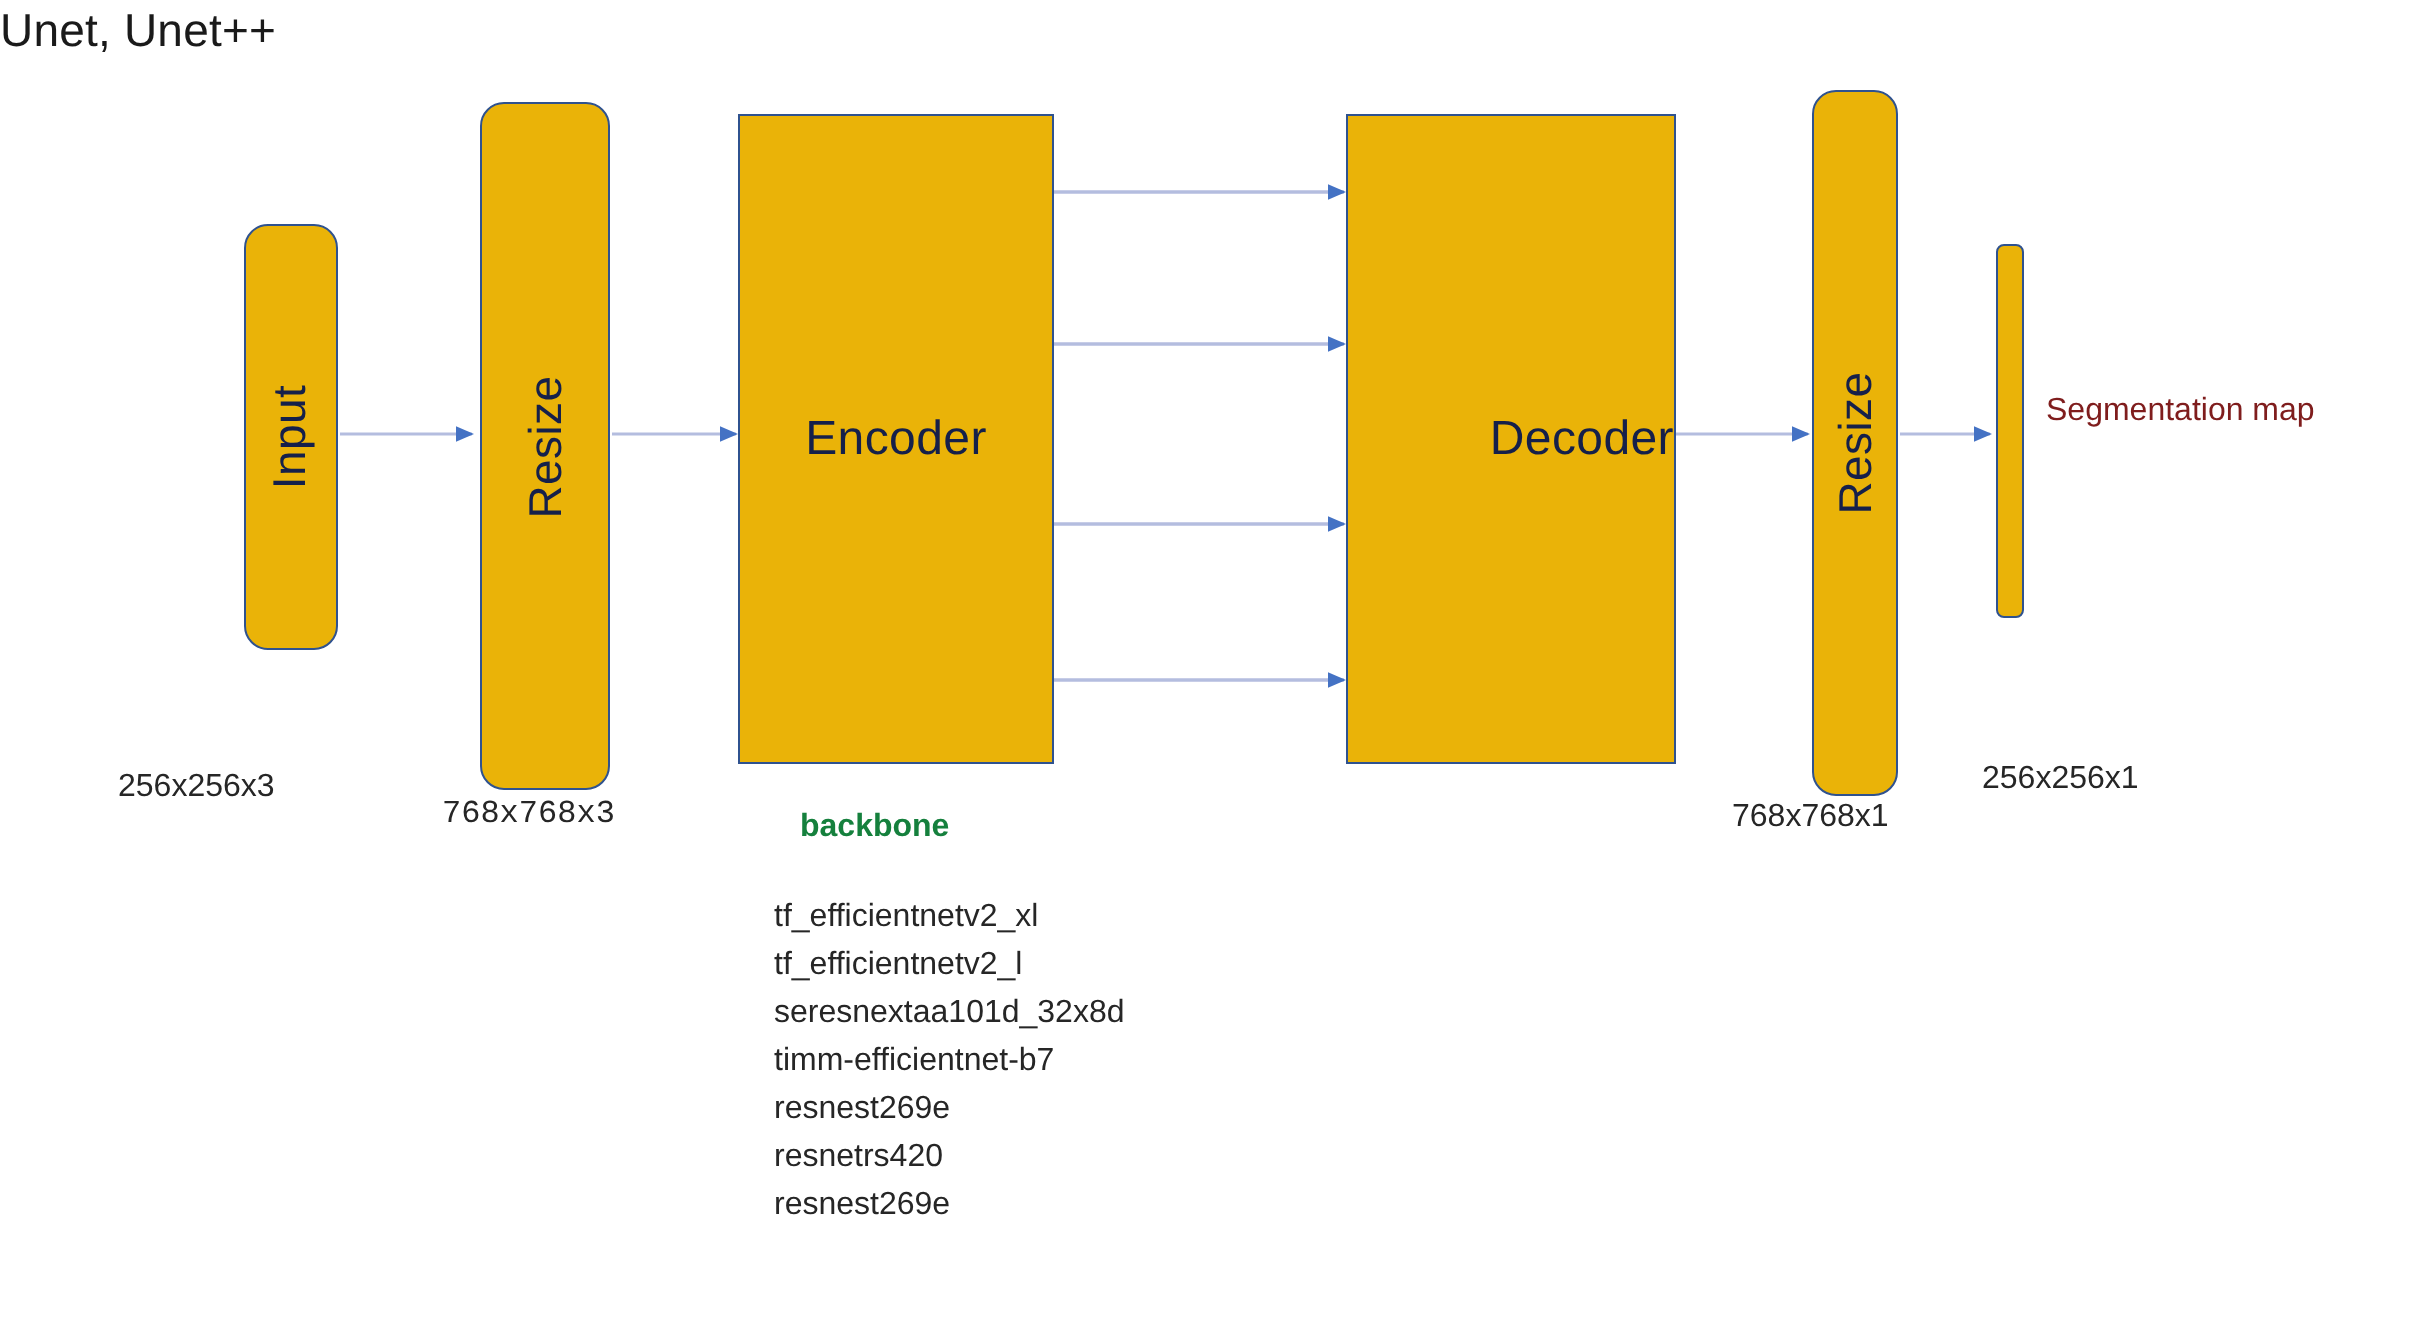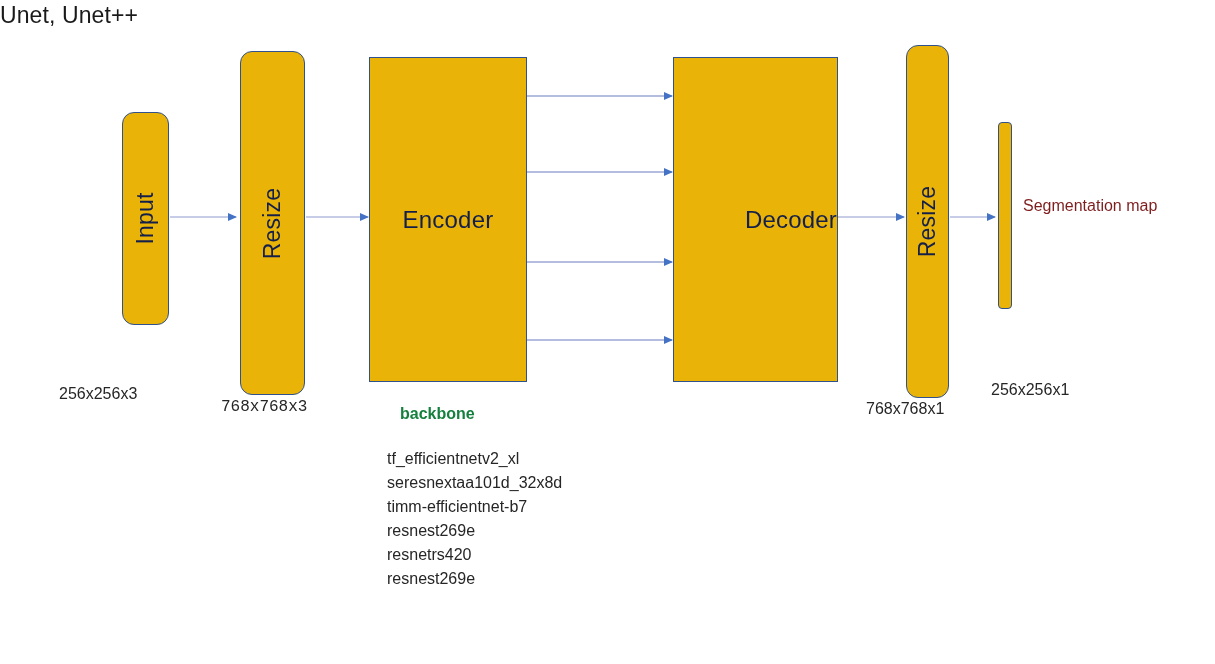--- a/index.html
+++ b/index.html
@@ -149,20 +149,21 @@
   <div class="cap" style="left:866px; top:400px;">768x768x1</div>
 
   <div class="cap" style="left:991px; top:352px;margin-top:29px;">256x256x1</div>
 
   <div class="cap big" style="left:1023px; top:197px;">Segmentation map</div>
 
   <div class="cap bold" style="left:400px; top:405px;">backbone</div>
 
   <div class="list" style="left:363px; top:447px;">
     <div>tf_efficientnetv2_xl</div>
+    <div>tf_efficientnetv2_l</div>
     <div>seresnextaa101d_32x8d</div>
     <div>timm-efficientnet-b7</div>
     <div>resnest269e</div>
     <div>resnetrs420</div>
     <div>resnest269e</div>
   </div>
 
 </div>
 
 </body></html>

